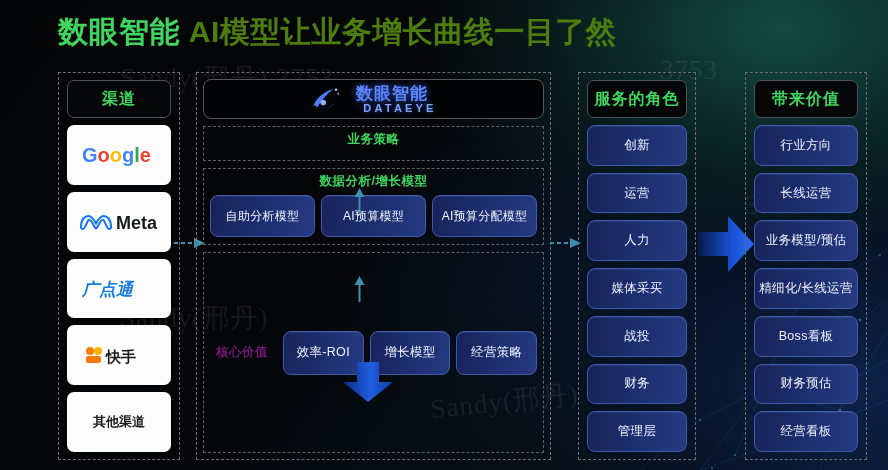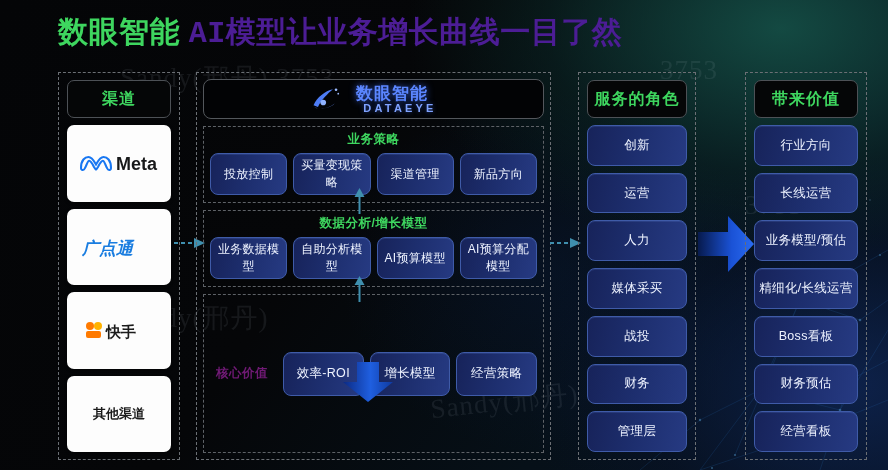--- a/index.html
+++ b/index.html
@@ -31,21 +31,21 @@
     letter-spacing: 1px;
   }
 
   
   .title {
     position: absolute; left: 58px; top: 12px;
     font-size: 30px; font-weight: bold; white-space: nowrap;
     letter-spacing: .5px;
   }
   .title .brand { color: #3ed65f; }
-  .title .rest  { color: #4c1d95; font-family: Liberation Mono, monospace; }
+  .title .rest  { color: #4d7c0f; }
 
   
   .col {
     position: absolute;
     border: 1px dashed #6b6f74;
     padding: 7px 8px;
     display: flex; flex-direction: column; gap: 7px;
   }
   .col-channels { left: 58px;  top: 72px; width: 122px; height: 388px; }
   .col-roles    { left: 578px; top: 72px; width: 118px; height: 388px; }
@@ -173,20 +173,27 @@
 <div class="wm" style="left:745px; top:190px;">3753</div>
 
 <div class="title">
   <span class="brand">数眼智能</span>
   <span class="rest">AI模型让业务增长曲线一目了然</span>
 </div>
 
 <div class="col col-channels">
   <div class="hdr">渠道</div>
 
+  <div class="chip-white">
+    <svg width="74" height="22" viewBox="0 0 74 22">
+      <text x="0" y="18" font-family="Liberation Sans, sans-serif" font-size="20" font-weight="bold">
+        <tspan fill="#4285F4">G</tspan><tspan fill="#EA4335">o</tspan><tspan fill="#FBBC05">o</tspan><tspan fill="#4285F4">g</tspan><tspan fill="#34A853">l</tspan><tspan fill="#EA4335">e</tspan>
+      </text>
+    </svg>
+  </div>
 
   <div class="chip-white">
     <svg width="82" height="22" viewBox="0 0 82 22">
       <path d="M3 16 C3 8, 7 5, 10.5 5 C14 5, 16 9, 18 12.5 C20 9, 22 5, 25.5 5 C29 5, 33 8, 33 16 C33 18, 31.5 18.5, 30 17.5 C28 16, 27 10, 25.5 9 C24 8, 22 11, 20 15 C19 16.7, 18.3 17.6, 18 17.6 C17.7 17.6, 17 16.7, 16 15 C14 11, 12 8, 10.5 9 C9 10, 8 16, 6 17.5 C4.5 18.5, 3 18, 3 16 Z" fill="none" stroke="#1877F2" stroke-width="2.1"></path>
       <text x="38" y="18" font-family="Liberation Sans, sans-serif" font-size="18" font-weight="bold" fill="#18191a">Meta</text>
     </svg>
   </div>
 
 
   <div class="chip-white">
@@ -224,32 +231,25 @@
       <circle cx="32" cy="8" r="1" fill="#9dbcff"></circle>
     </svg>
     <div class="logo-text">
       <span class="logo-cn">数眼智能</span>
       <span class="logo-en">DATAEYE</span>
     </div>
   </div>
 
   <div class="sect">
     <div class="sect-title">业务策略</div>
-    <div class="sect-row">
-      <div class="chip-blue">投放控制</div>
-      <div class="chip-blue">买量变现策略</div>
-      <div class="chip-blue">渠道管理</div>
-      <div class="chip-blue">新品方向</div>
-    </div>
   </div>
 
   <div class="sect">
     <div class="sect-title">数据分析/增长模型</div>
     <div class="sect-row">
-      <div class="chip-blue">业务数据模型</div>
       <div class="chip-blue">自助分析模型</div>
       <div class="chip-blue">AI预算模型</div>
       <div class="chip-blue">AI预算分配模型</div>
     </div>
   </div>
 
 
   <div class="sect-core">
     <div class="core-label">核心价值</div>
     <div class="chip-blue">效率-ROI</div>

